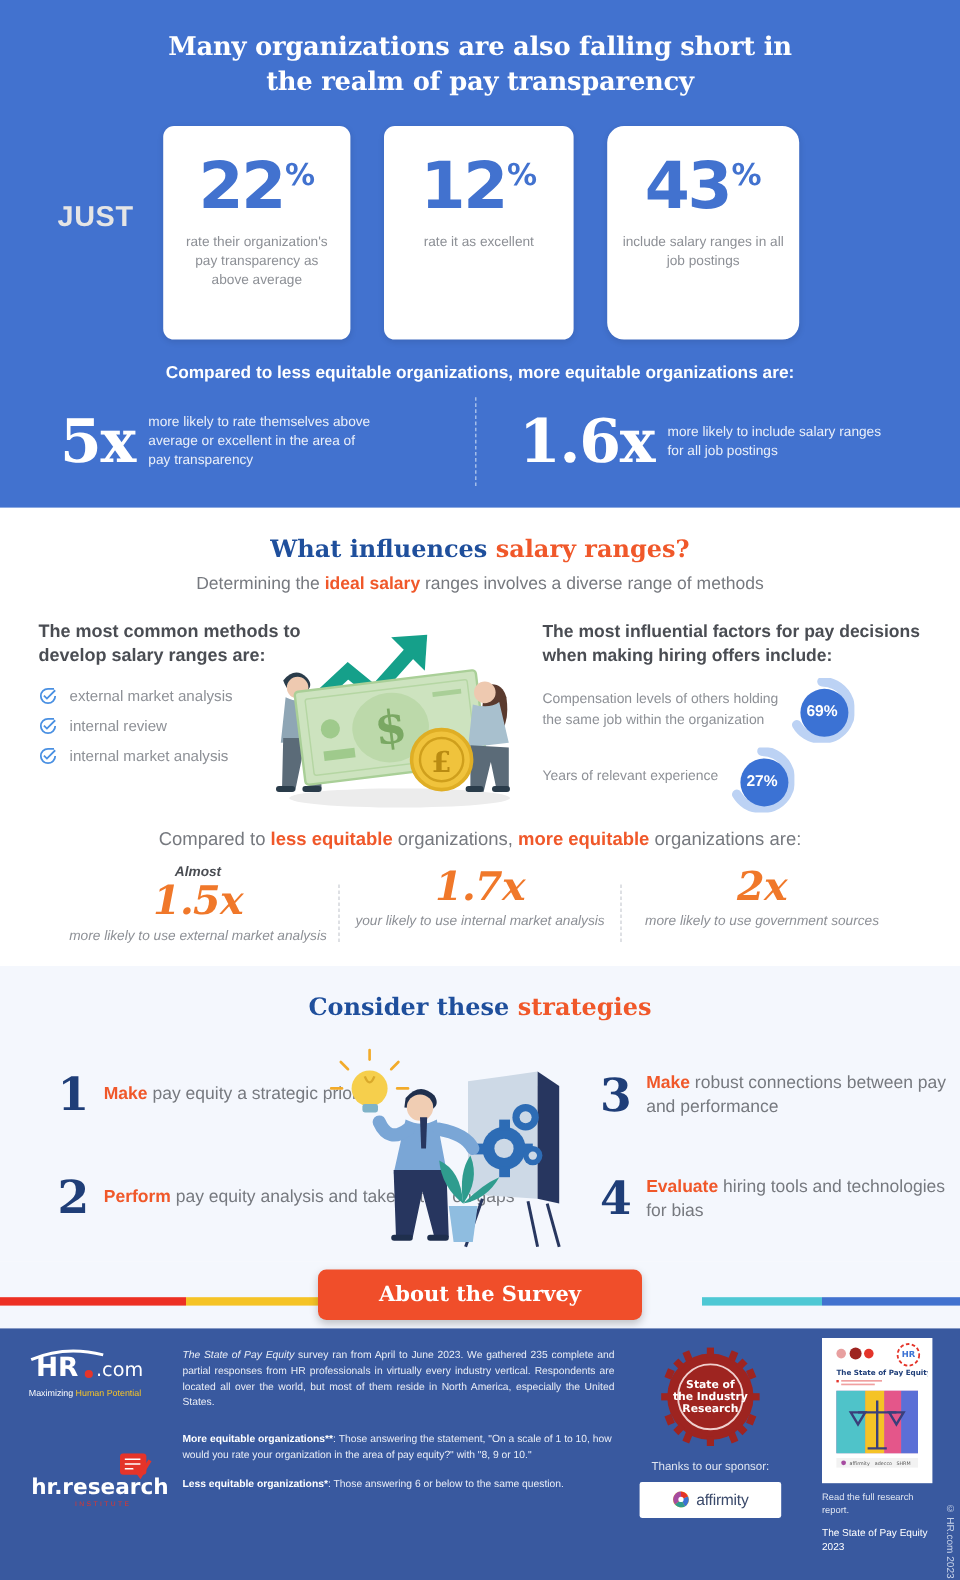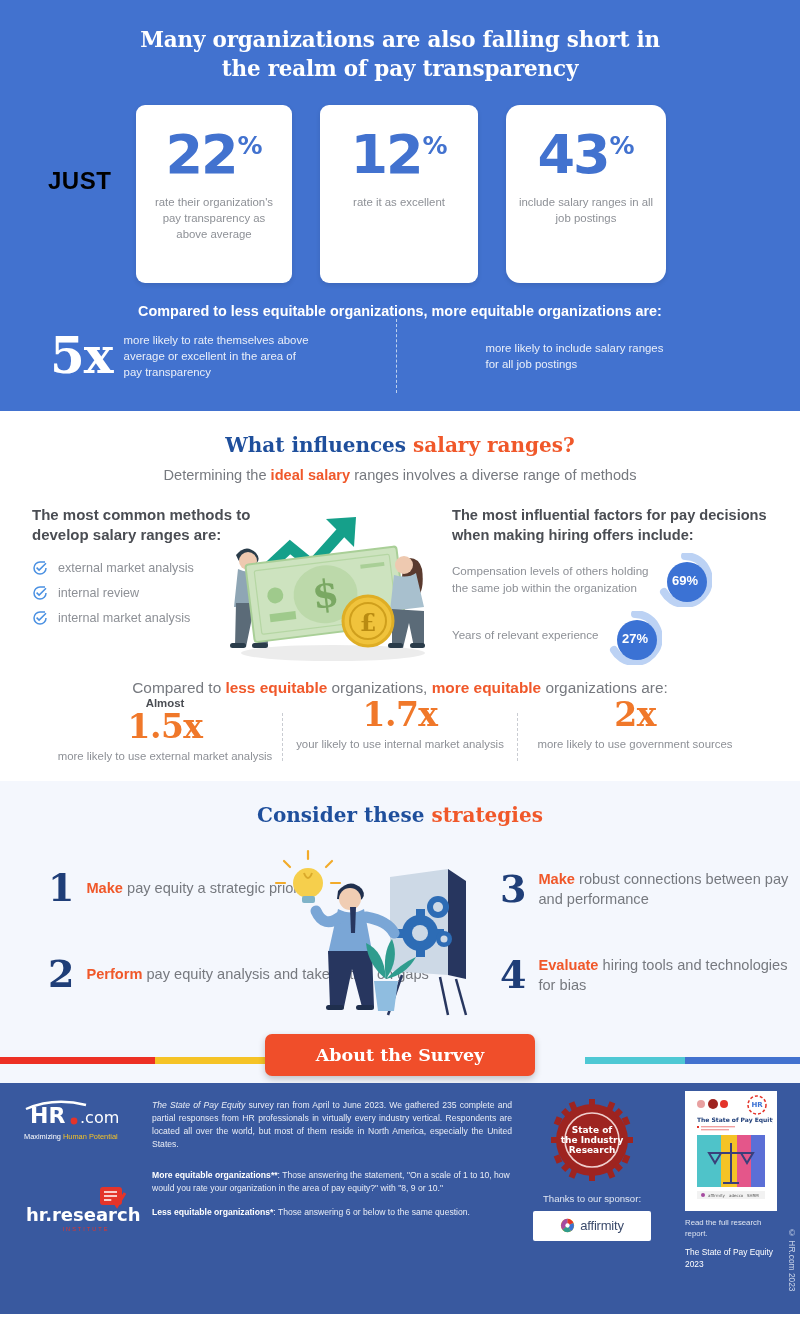--- a/index.html
+++ b/index.html
@@ -15,21 +15,21 @@
   .hdr-title {
     text-align:center; color:#fff; font-weight:bold;
     font-size:21.5px; line-height:1.33; letter-spacing:-.2px;
     font-family:"DejaVu Serif", serif;
   }
   .hdr-title span { display:block; }
 
   .just-row { position:relative; margin-top:22px; height:178px; }
   .just-label {
     position:absolute; left:48px; top:62px;
-    color:#000000; font-weight:bold; font-size:24px; letter-spacing:.5px;
+    color:#e5e5e5; font-weight:bold; font-size:24px; letter-spacing:.5px;
   }
   .cards { position:absolute; left:136px; top:0; display:flex; gap:28px; }
   .stat-card {
     width:156px; height:178px; background:#fff; border-radius:9px;
     box-shadow:0 2px 5px rgba(0,0,0,.10);
     display:flex; flex-direction:column; align-items:center;
     padding-top:26px;
   }
   .stat-card.c2 { width:158px; }
   .stat-card.c3 { width:160px;border-radius:14px; }
@@ -42,21 +42,21 @@
   .stat-num .pct { font-size:25px; margin-top:4px; margin-left:1px; letter-spacing:0; }
   .stat-cap {
     margin-top:14px; text-align:center; color:#8d9096;
     font-size:11.4px; line-height:1.42; padding:0 10px;
   }
 
   .cmp-line {
     text-align:center; color:#fff; font-weight:bold;
     font-size:14.4px; margin-top:20px;
   }
-  .mult-row { display:flex; padding:0 22px;gap:42px; }
+  .mult-row { display:flex; margin-top:12px; padding:0 22px; }
   .mult-cell { flex:1; display:flex; align-items:center; justify-content:center; }
   .mult-cell.left { justify-content:flex-start; padding-left:28px; }
   .mult-cell.right { justify-content:flex-start; padding-left:36px; }
   .mult-big {
     color:#fff; font-weight:bold; font-size:50px; line-height:1;
     letter-spacing:-1px; font-family:"DejaVu Serif", serif;
   }
   .mult-txt { color:#eaeff9; font-size:11.4px; line-height:1.42; margin-left:11px; max-width:185px; }
   .vdash { width:0; border-left:1.5px dashed #bcd0ef; height:74px; align-self:center; }
 
@@ -92,21 +92,21 @@
   .factor.f2 .ftxt { top:16px; width:170px; }
   .bub.b2 { left:156px; top:0px; }
   .bub .lbl {
     position:absolute; left:0; top:0; width:54px; height:54px;
     display:flex; align-items:center; justify-content:center;
     color:#fff; font-weight:bold; font-size:13px;
   }
 
   .cmp2 { text-align:center; font-size:15.4px; color:#76797f; margin-top:14px; }
   .cmp2 b { color:#f0582a; }
-  .mult2-row { display:flex; padding:0 48px; align-items:stretch; }
+  .mult2-row { display:flex; margin-top:12px; padding:0 48px; align-items:stretch;font-style:italic; }
   .m2 { flex:1; text-align:center; }
   .m2 .almost { font-size:11.4px; font-weight:bold; color:#4a4d53; }
   .m2 .big {
     font-size:33px; font-weight:bold; color:#f0782a; line-height:1.08;
     font-family:"DejaVu Serif", serif; letter-spacing:-.5px;
   }
   .m2 .cap { font-size:11.4px; color:#8d9096; line-height:1.4; margin-top:4px; }
   .vdash2 { width:0; border-left:1.5px dashed #c9ccd2; margin:16px 0 4px; }
 
   
@@ -207,20 +207,21 @@
 
     <div class="cmp-line">Compared to less equitable organizations, more equitable organizations are:</div>
 
     <div class="mult-row">
       <div class="mult-cell left">
         <div class="mult-big">5x</div>
         <div class="mult-txt">more likely to rate themselves above average or excellent in the area of pay transparency</div>
       </div>
       <div class="vdash"></div>
       <div class="mult-cell right">
+        <div class="mult-big">1.6x</div>
         <div class="mult-txt">more likely to include salary ranges for all job postings</div>
       </div>
     </div>
   </div>
 
   <div class="sec-white">
     <div class="h2">
       <span>What influences </span><em>salary ranges?</em>
     </div>
     <div class="sub">

